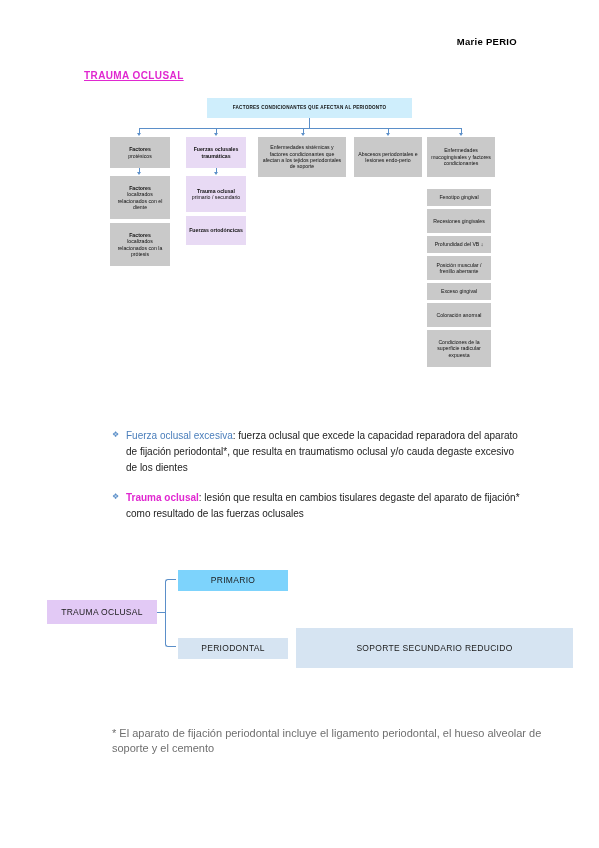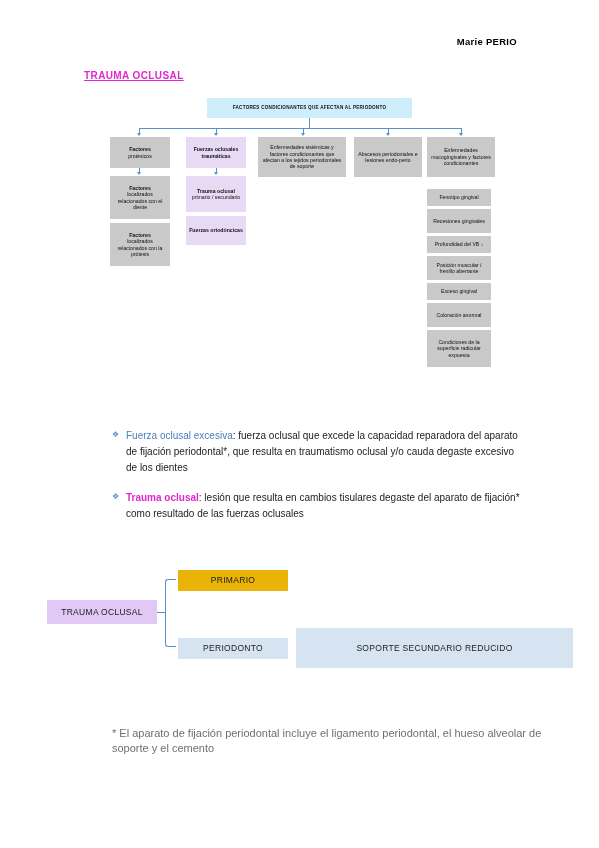--- a/index.html
+++ b/index.html
@@ -140,21 +140,21 @@
     flex-direction: column;
     align-items: center;
     justify-content: center;
     text-align: center;
     font-size: 8.5px;
     letter-spacing: 0.3px;
     line-height: 1.5;
     color: #1a1a1a;
   }
   .lbox-purple { background: #e2c9f5; }
-  .lbox-cream  { background: #eab308; }
+  .lbox-cream  { background: #7dd3fc; }
   .lbox-blue   { background: #d6e4f2; }
   .brace {
     position: absolute;
     border: 1px solid #5b8fc9;
     border-right: none;
     border-radius: 3px 0 0 3px;
   }
   .brace-stem {
     position: absolute;
     background: #5b8fc9;
@@ -295,21 +295,21 @@
   </div>
 
   <div class="brace-stem" style="left:157px; top:47px; width:8px;"></div>
   <div class="brace" style="left:165px; top:14px; width:10px; height:66px;"></div>
 
   <div class="lbox lbox-cream" style="left:178px; top:5px; width:110px; height:21px;">
     <span>PRIMARIO</span>
   </div>
 
   <div class="lbox lbox-blue" style="left:178px; top:73px; width:110px; height:21px;">
-    <span>PERIODONTO</span>
+    <span>PERIODONTAL</span>
   </div>
   <div class="lbox lbox-blue" style="left:296px; top:63px; width:277px; height:40px;">
     <span>SOPORTE SECUNDARIO REDUCIDO</span>
   </div>
 
 </div>
 
 <div class="footnote">* El aparato de fijación periodontal incluye el ligamento periodontal, el hueso alveolar de soporte y el cemento</div>
 
 </body></html>

